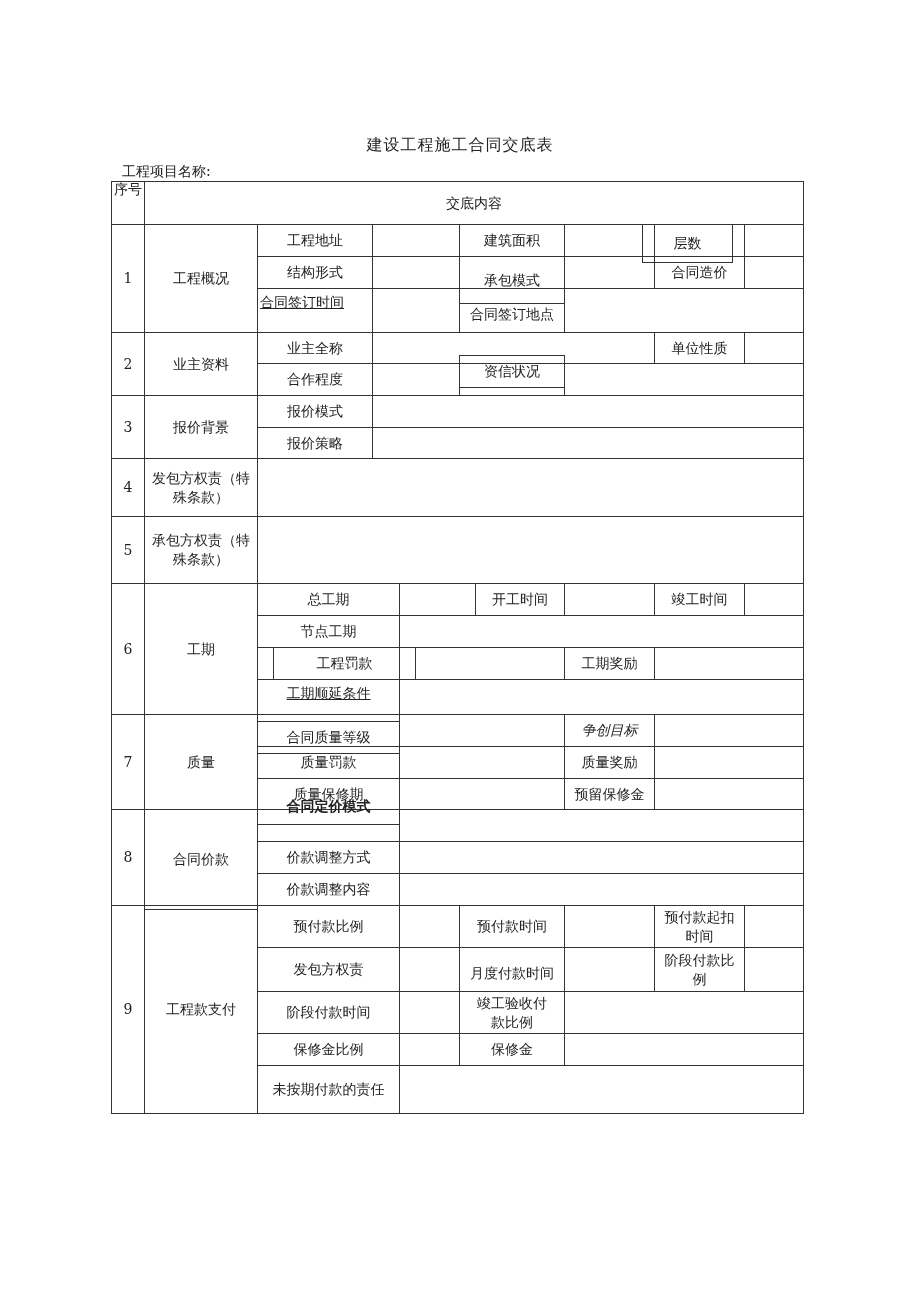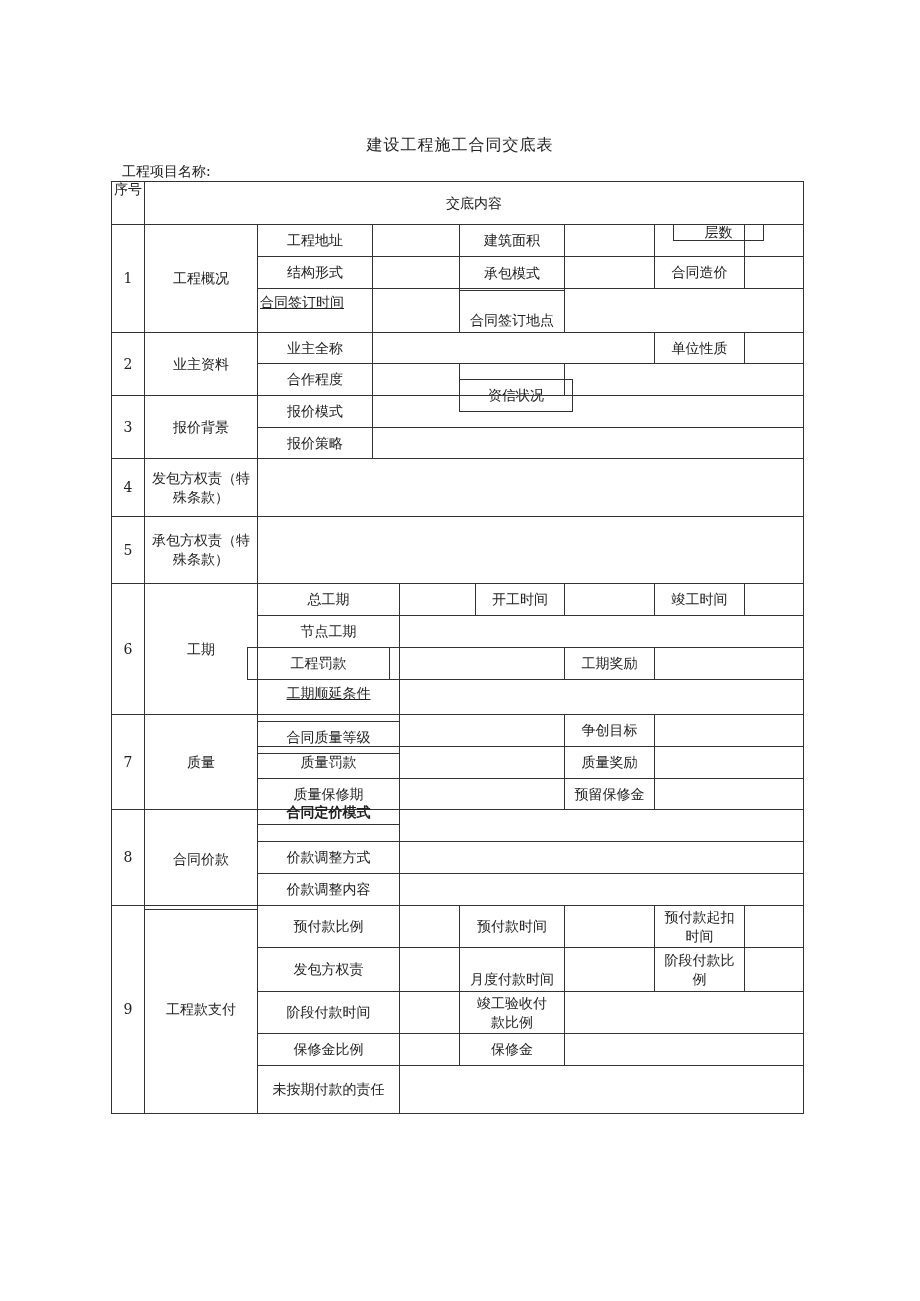--- a/index.html
+++ b/index.html
@@ -4,60 +4,60 @@
 <style>
   html,body{margin:0;padding:0;background:#fff;}
   body{width:920px;height:1301px;position:relative;overflow:hidden;
        font-family:"DejaVu Serif","Liberation Serif",serif;color:#222;}
   .title{position:absolute;left:0;width:920px;top:135px;text-align:center;font-size:16px;letter-spacing:1px;}
   .proj{position:absolute;left:122px;top:163px;font-size:14px;}
   .c{position:absolute;box-sizing:border-box;border:1px solid #333;
      display:flex;align-items:center;justify-content:center;text-align:center;
      font-size:14px;line-height:1.35;padding:0 2px;margin-left:-1px;margin-top:-1px;}
   .c.tl{align-items:flex-start;justify-content:flex-start;padding:2px 2px;}
-  .c.bot{align-items:flex-end;padding-bottom:2px;}
+  .c.bot{align-items:flex-end;padding-bottom:8px;}
   .c.top{align-items:flex-start;padding-top:4px;text-decoration:underline;}
 </style>
 </head>
 <body>
 
 <div class="title">建设工程施工合同交底表</div>
 <div class="proj">工程项目名称:</div>
 
 <div class="c tl" style="left:112px;top:182px;width:34px;height:44px;padding:0 2px;line-height:1.1;">序号</div>
 <div class="c" style="left:145px;top:182px;width:660px;height:44px;">交底内容</div>
 
 <div class="c" style="left:112px;top:225px;width:34px;height:109px;">1</div>
 <div class="c" style="left:145px;top:225px;width:114px;height:109px;">工程概况</div>
 <div class="c" style="left:258px;top:225px;width:116px;height:33px;">工程地址</div>
 <div class="c" style="left:373px;top:225px;width:88px;height:33px;"></div>
 <div class="c" style="left:460px;top:225px;width:106px;height:33px;">建筑面积</div>
 <div class="c" style="left:565px;top:225px;width:91px;height:33px;"></div>
-<div class="c" style="left:674px;top:225px;width:91px;height:17px;">层数</div>
+<div class="c" style="left:643px;top:225px;width:91px;height:39px;">层数</div>
 <div class="c" style="left:745px;top:225px;width:60px;height:33px;"></div>
 <div class="c" style="left:258px;top:257px;width:116px;height:33px;">结构形式</div>
 <div class="c" style="left:373px;top:257px;width:88px;height:33px;"></div>
-<div class="c" style="left:460px;top:257px;width:106px;height:35px;">承包模式</div>
+<div class="c" style="left:460px;top:257px;width:106px;height:48px;">承包模式</div>
 <div class="c" style="left:565px;top:257px;width:91px;height:33px;"></div>
 <div class="c" style="left:655px;top:257px;width:91px;height:33px;">合同造价</div>
 <div class="c" style="left:745px;top:257px;width:60px;height:33px;"></div>
 <div class="c top" style="left:258px;top:289px;width:116px;height:45px;justify-content:flex-start;">合同签订时间</div>
 <div class="c" style="left:373px;top:289px;width:88px;height:45px;"></div>
 <div class="c bot" style="left:460px;top:289px;width:106px;height:45px;">合同签订地点</div>
 <div class="c" style="left:565px;top:289px;width:240px;height:45px;"></div>
 
 <div class="c" style="left:112px;top:333px;width:34px;height:64px;">2</div>
 <div class="c" style="left:145px;top:333px;width:114px;height:64px;">业主资料</div>
 <div class="c" style="left:258px;top:333px;width:116px;height:32px;">业主全称</div>
 <div class="c" style="left:373px;top:333px;width:283px;height:32px;"></div>
 <div class="c" style="left:655px;top:333px;width:91px;height:32px;">单位性质</div>
 <div class="c" style="left:745px;top:333px;width:60px;height:32px;"></div>
 <div class="c" style="left:258px;top:364px;width:116px;height:33px;">合作程度</div>
 <div class="c" style="left:373px;top:364px;width:88px;height:33px;"></div>
-<div class="c" style="left:460px;top:380px;width:114px;height:33px;">资信状况</div>
+<div class="c" style="left:460px;top:356px;width:106px;height:33px;">资信状况</div>
 <div class="c" style="left:565px;top:364px;width:240px;height:33px;"></div>
 
 <div class="c" style="left:112px;top:396px;width:34px;height:64px;">3</div>
 <div class="c" style="left:145px;top:396px;width:114px;height:64px;">报价背景</div>
 <div class="c" style="left:258px;top:396px;width:116px;height:33px;">报价模式</div>
 <div class="c" style="left:373px;top:396px;width:432px;height:33px;"></div>
 <div class="c" style="left:258px;top:428px;width:116px;height:32px;">报价策略</div>
 <div class="c" style="left:373px;top:428px;width:432px;height:32px;"></div>
 
 <div class="c" style="left:112px;top:459px;width:34px;height:59px;">4</div>
@@ -71,32 +71,32 @@
 <div class="c" style="left:112px;top:584px;width:34px;height:132px;">6</div>
 <div class="c" style="left:145px;top:584px;width:114px;height:132px;">工期</div>
 <div class="c" style="left:258px;top:584px;width:143px;height:33px;">总工期</div>
 <div class="c" style="left:400px;top:584px;width:77px;height:33px;"></div>
 <div class="c" style="left:476px;top:584px;width:90px;height:33px;">开工时间</div>
 <div class="c" style="left:565px;top:584px;width:91px;height:33px;"></div>
 <div class="c" style="left:655px;top:584px;width:91px;height:33px;">竣工时间</div>
 <div class="c" style="left:745px;top:584px;width:60px;height:33px;"></div>
 <div class="c" style="left:258px;top:616px;width:143px;height:33px;">节点工期</div>
 <div class="c" style="left:400px;top:616px;width:405px;height:33px;"></div>
-<div class="c" style="left:248px;top:648px;width:143px;height:33px;">工程罚款</div>
+<div class="c" style="left:274px;top:648px;width:143px;height:33px;">工程罚款</div>
 <div class="c" style="left:400px;top:648px;width:166px;height:33px;"></div>
 <div class="c" style="left:565px;top:648px;width:91px;height:33px;">工期奖励</div>
 <div class="c" style="left:655px;top:648px;width:150px;height:33px;"></div>
 <div class="c top" style="left:258px;top:680px;width:143px;height:36px;">工期顺延条件</div>
 <div class="c" style="left:400px;top:680px;width:405px;height:36px;"></div>
 
 <div class="c" style="left:112px;top:715px;width:34px;height:96px;">7</div>
 <div class="c" style="left:145px;top:715px;width:114px;height:96px;">质量</div>
 <div class="c" style="left:258px;top:722px;width:143px;height:33px;">合同质量等级</div>
 <div class="c" style="left:400px;top:715px;width:166px;height:33px;"></div>
-<div class="c" style="left:565px;top:715px;width:91px;height:33px;">争创目标</div>
+<div class="c" style="left:565px;top:715px;width:91px;height:33px;font-style:italic;">争创目标</div>
 <div class="c" style="left:655px;top:715px;width:150px;height:33px;"></div>
 <div class="c" style="left:258px;top:747px;width:143px;height:33px;">质量罚款</div>
 <div class="c" style="left:400px;top:747px;width:166px;height:33px;"></div>
 <div class="c" style="left:565px;top:747px;width:91px;height:33px;">质量奖励</div>
 <div class="c" style="left:655px;top:747px;width:150px;height:33px;"></div>
 <div class="c" style="left:258px;top:779px;width:143px;height:32px;">质量保修期</div>
 <div class="c" style="left:400px;top:779px;width:166px;height:32px;"></div>
 <div class="c" style="left:565px;top:779px;width:91px;height:32px;">预留保修金</div>
 <div class="c" style="left:655px;top:779px;width:150px;height:32px;"></div>
 

